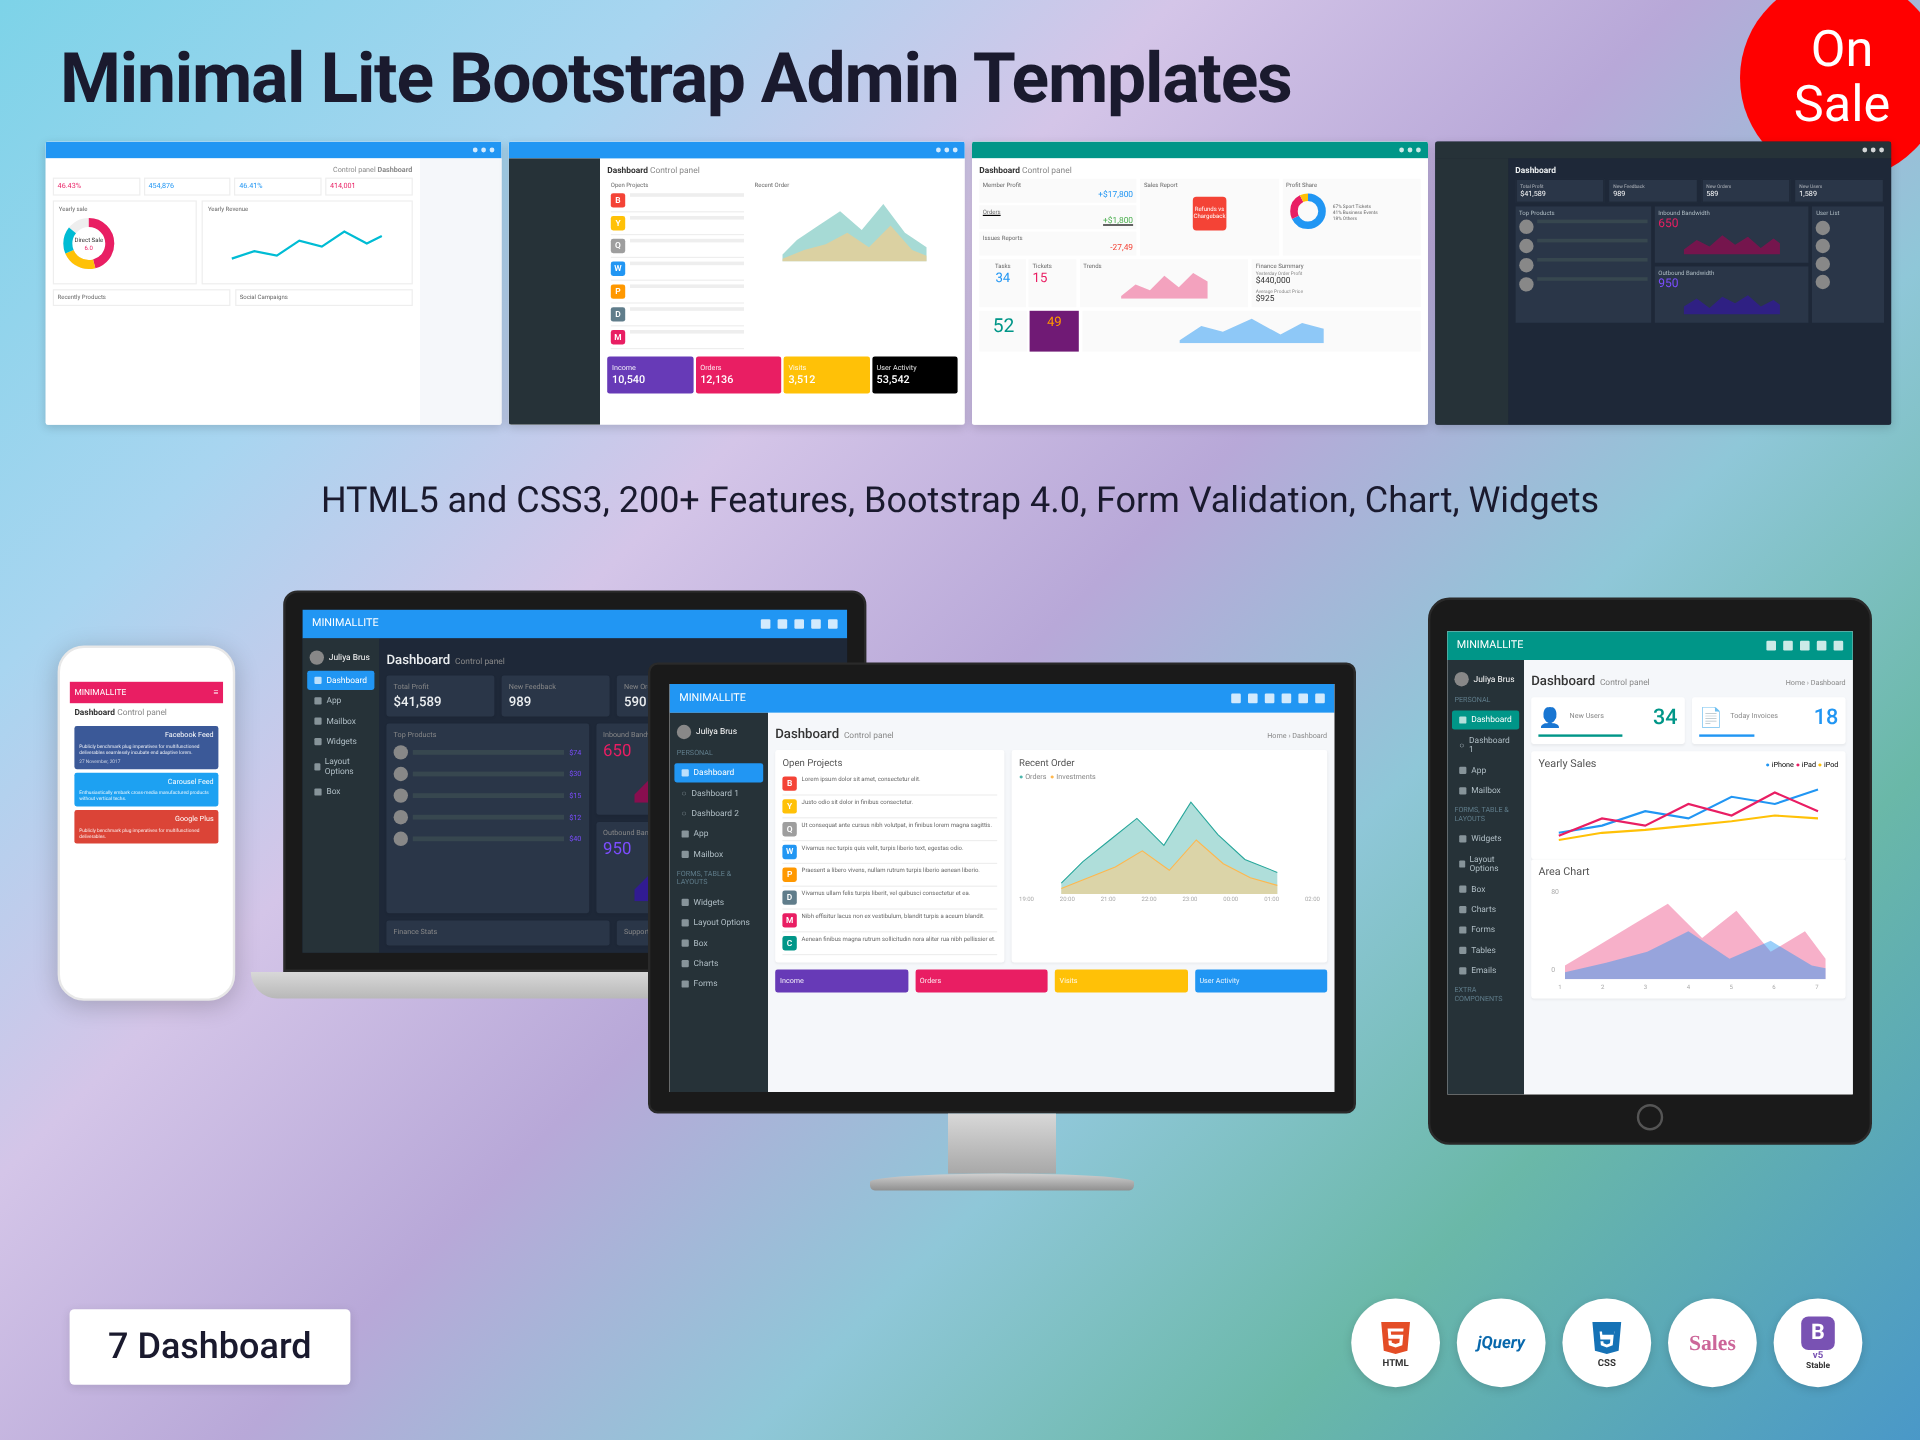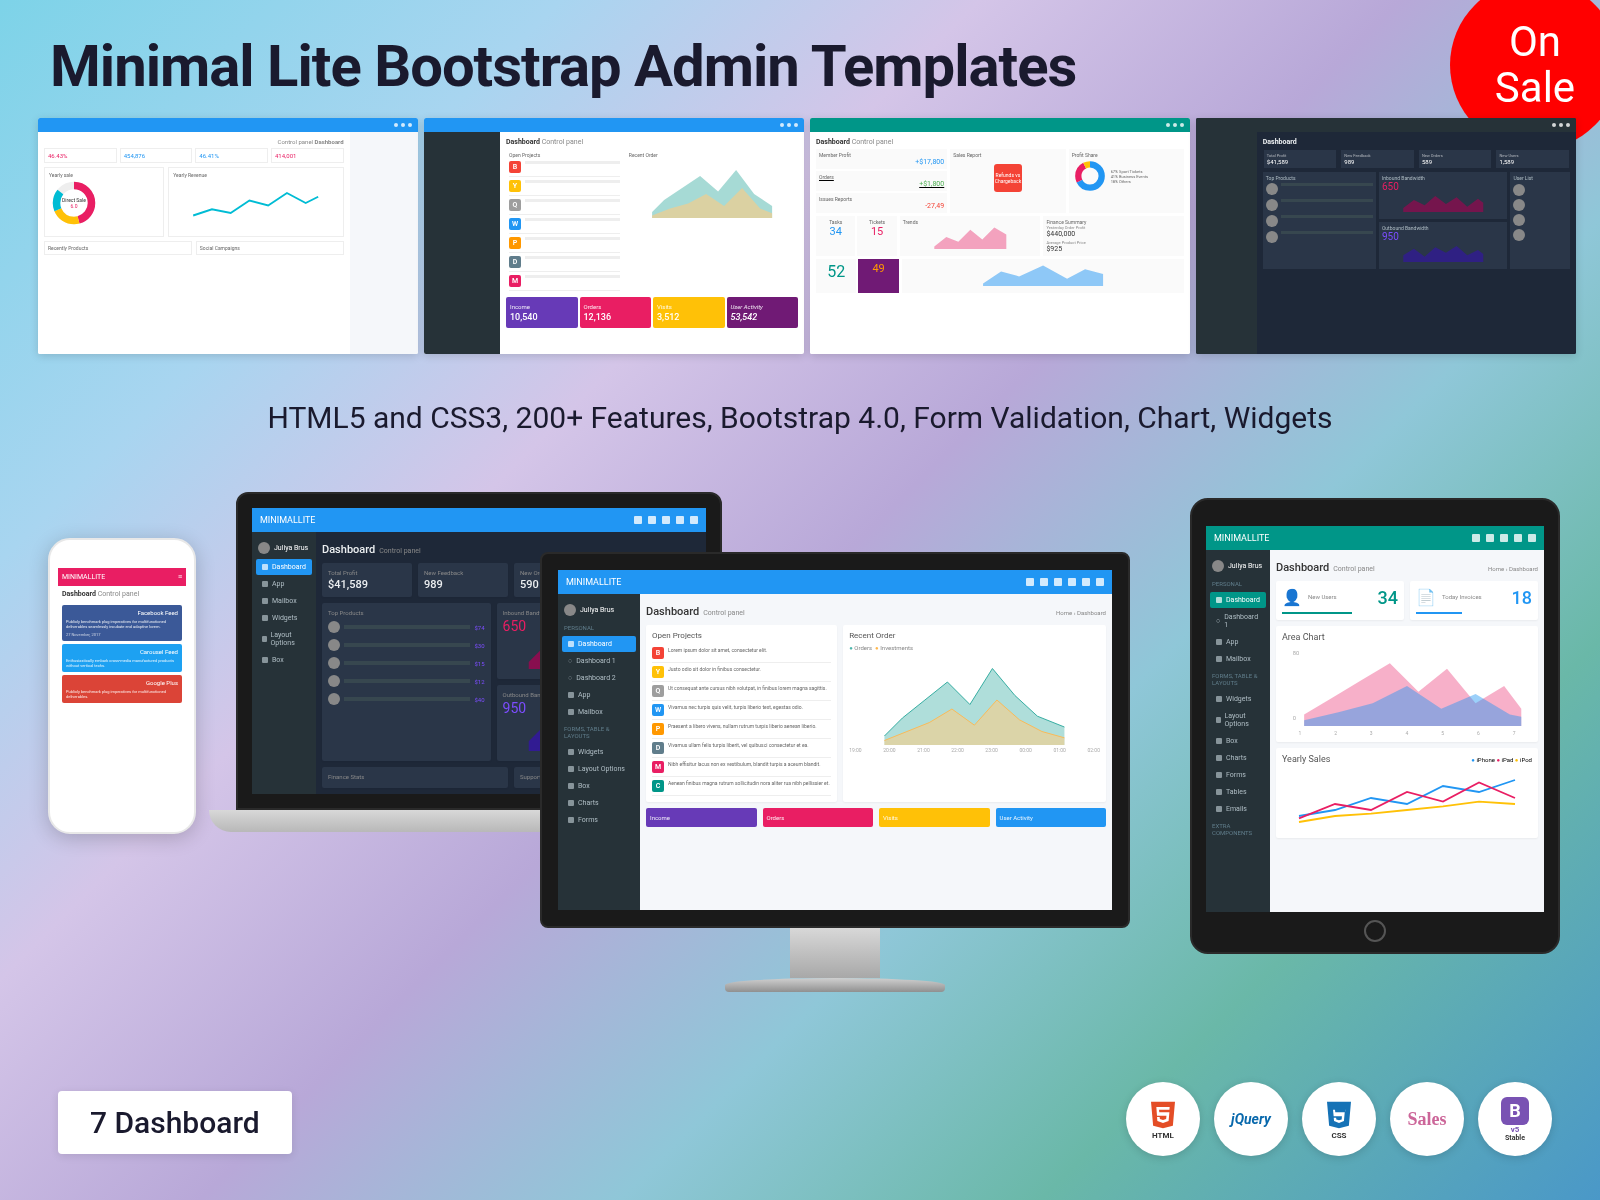--- a/index.html
+++ b/index.html
@@ -504,21 +504,21 @@
               <div class="stat-value">10,540</div>
             </div>
           <div class="stat-card" style="background:#e91e63;">
               <div class="stat-label">Orders</div>
               <div class="stat-value">12,136</div>
             </div>
           <div class="stat-card" style="background:#ffc107;">
               <div class="stat-label">Visits</div>
               <div class="stat-value">3,512</div>
             </div>
-          <div class="stat-card" style="background:#701a75;font-style:italic;">
+          <div class="stat-card" style="background:#000000;">
               <div class="stat-label">User Activity</div>
               <div class="stat-value">53,542</div>
             </div>
         </div>
       </div>
     </div>
   </div>
 
   <div class="thumb">
     <div class="thumb-header teal">
@@ -563,21 +563,21 @@
               </div>
             </div>
           </div>
         </div>
         <div style="display:flex;gap:3px;margin-top:3px;">
           <div style="flex:0.6;display:flex;gap:2px;">
             <div style="flex:1;background:#fafafa;padding:3px;text-align:center;">
               <div class="thumb-mini">Tasks</div>
               <div style="color:#2196f3;font-size:11px;">34</div>
             </div>
-            <div style="flex:1;background:#fafafa;padding:3px;text-align:center;">
+            <div style="flex:1;background:#fafafa;padding:3px;">
               <div class="thumb-mini">Tickets</div>
               <div style="color:#e91e63;font-size:11px;">15</div>
             </div>
           </div>
           <div style="flex:1;background:#fafafa;padding:3px;">
             <div class="thumb-mini">Trends</div>
             <svg viewBox="0 0 60 20" style="width:100%;height:24px;">
               <path d="M0,18 L10,10 L20,14 L30,4 L40,12 L50,2 L60,8 L60,20 L0,20 Z" fill="#e91e63" opacity="0.4"></path>
             </svg>
           </div>
@@ -1081,53 +1081,53 @@
               <div style="display:flex;align-items:center;gap:6px;">
                 <span style="color:#2196f3;">📄</span>
                 <div style="flex:1;">
                   <div class="card-label">Today Invoices</div>
                 </div>
                 <div style="color:#2196f3;font-size:18px;font-weight:500;">18</div>
               </div>
               <div style="height:2px;background:#2196f3;margin-top:4px;width:40%;"></div>
             </div>
           </div>
+          <div class="dash-card">
+            <div style="display:flex;justify-content:space-between;align-items:center;margin-bottom:4px;">
+              <div style="font-size:9px;color:#555;">Yearly Sales</div>
+              <div style="font-size:6px;">
+                <span style="color:#2196f3;">●</span> <span>iPhone</span>
+                <span style="color:#e91e63;">●</span> <span>iPad</span>
+                <span style="color:#ffc107;">●</span> <span>iPod</span>
+              </div>
+            </div>
+            <svg viewBox="0 0 200 50" style="width:100%;height:60px;">
+              <polyline points="10,40 40,35 70,25 100,30 130,15 160,20 190,10" fill="none" stroke="#2196f3" stroke-width="1.5"></polyline>
+              <polyline points="10,42 40,30 70,35 100,20 130,28 160,12 190,25" fill="none" stroke="#e91e63" stroke-width="1.5"></polyline>
+              <polyline points="10,45 40,40 70,38 100,35 130,32 160,28 190,30" fill="none" stroke="#ffc107" stroke-width="1.5"></polyline>
+            </svg>
+          </div>
           <div class="dash-card" style="margin-bottom:6px;">
             <div style="font-size:9px;color:#555;margin-bottom:4px;">Area Chart</div>
             <svg viewBox="0 0 200 70" style="width:100%;height:80px;">
               <text x="0" y="8" font-size="5" fill="#aaa">80</text>
               <text x="0" y="65" font-size="5" fill="#aaa">0</text>
               <path d="M10,60 L35,45 L60,30 L85,15 L110,40 L135,20 L160,50 L185,35 L200,55 L200,70 L10,70 Z" fill="#e91e63" opacity="0.35"></path>
               <path d="M10,65 L40,58 L70,50 L100,35 L130,55 L160,42 L190,60 L200,62 L200,70 L10,70 Z" fill="#2196f3" opacity="0.45"></path>
             </svg>
             <div style="display:flex;justify-content:space-around;font-size:5px;color:#aaa;">
               <span>1</span>
                 <span>2</span>
                 <span>3</span>
                 <span>4</span>
                 <span>5</span>
                 <span>6</span>
                 <span>7</span>
             </div>
           </div>
-          <div class="dash-card">
-            <div style="display:flex;justify-content:space-between;align-items:center;margin-bottom:4px;">
-              <div style="font-size:9px;color:#555;">Yearly Sales</div>
-              <div style="font-size:6px;">
-                <span style="color:#2196f3;">●</span> <span>iPhone</span>
-                <span style="color:#e91e63;">●</span> <span>iPad</span>
-                <span style="color:#ffc107;">●</span> <span>iPod</span>
-              </div>
-            </div>
-            <svg viewBox="0 0 200 50" style="width:100%;height:60px;">
-              <polyline points="10,40 40,35 70,25 100,30 130,15 160,20 190,10" fill="none" stroke="#2196f3" stroke-width="1.5"></polyline>
-              <polyline points="10,42 40,30 70,35 100,20 130,28 160,12 190,25" fill="none" stroke="#e91e63" stroke-width="1.5"></polyline>
-              <polyline points="10,45 40,40 70,38 100,35 130,32 160,28 190,30" fill="none" stroke="#ffc107" stroke-width="1.5"></polyline>
-            </svg>
-          </div>
         </div>
       </div>
     </div>
     <div class="tablet-home"></div>
   </div>
 
 </div>
 
 <div class="dashboard-count">7 Dashboard</div>
 

